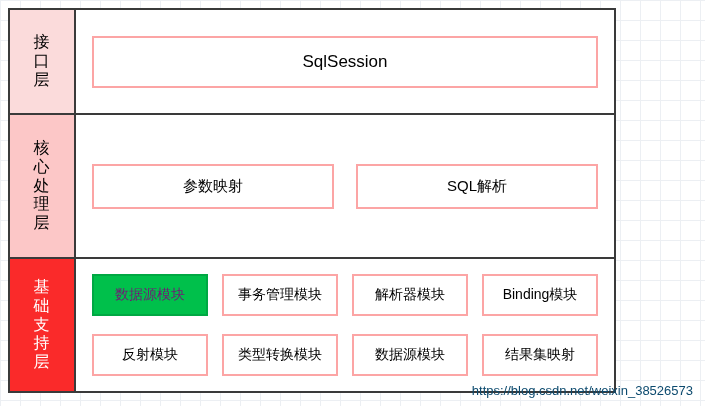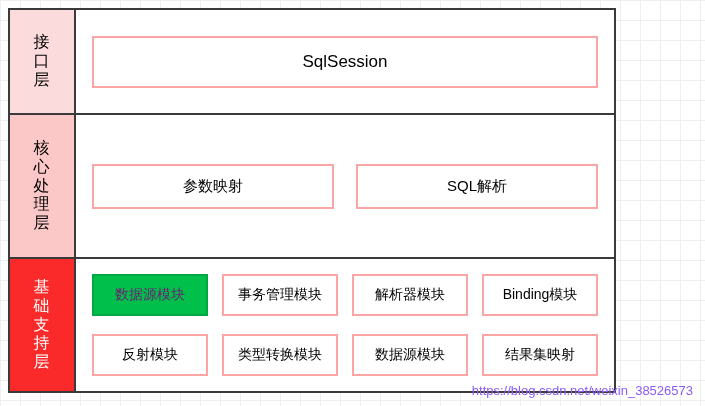--- a/index.html
+++ b/index.html
@@ -138,21 +138,21 @@
     background: #00c04b;
     border-color: #00a843;
     color: #701a75;
   }
 
   #watermark {
     position: absolute;
     right: 12px;
     bottom: 8px;
     font-size: 13px;
-    color: #8b5cf6;
+    color: #0c4a6e;
     z-index: 2;
     white-space: nowrap;
     font-family: "Liberation Sans", sans-serif;
   }
 </style>
 </head>
 <body>
 
 <div id="grid-bg"></div>
 

